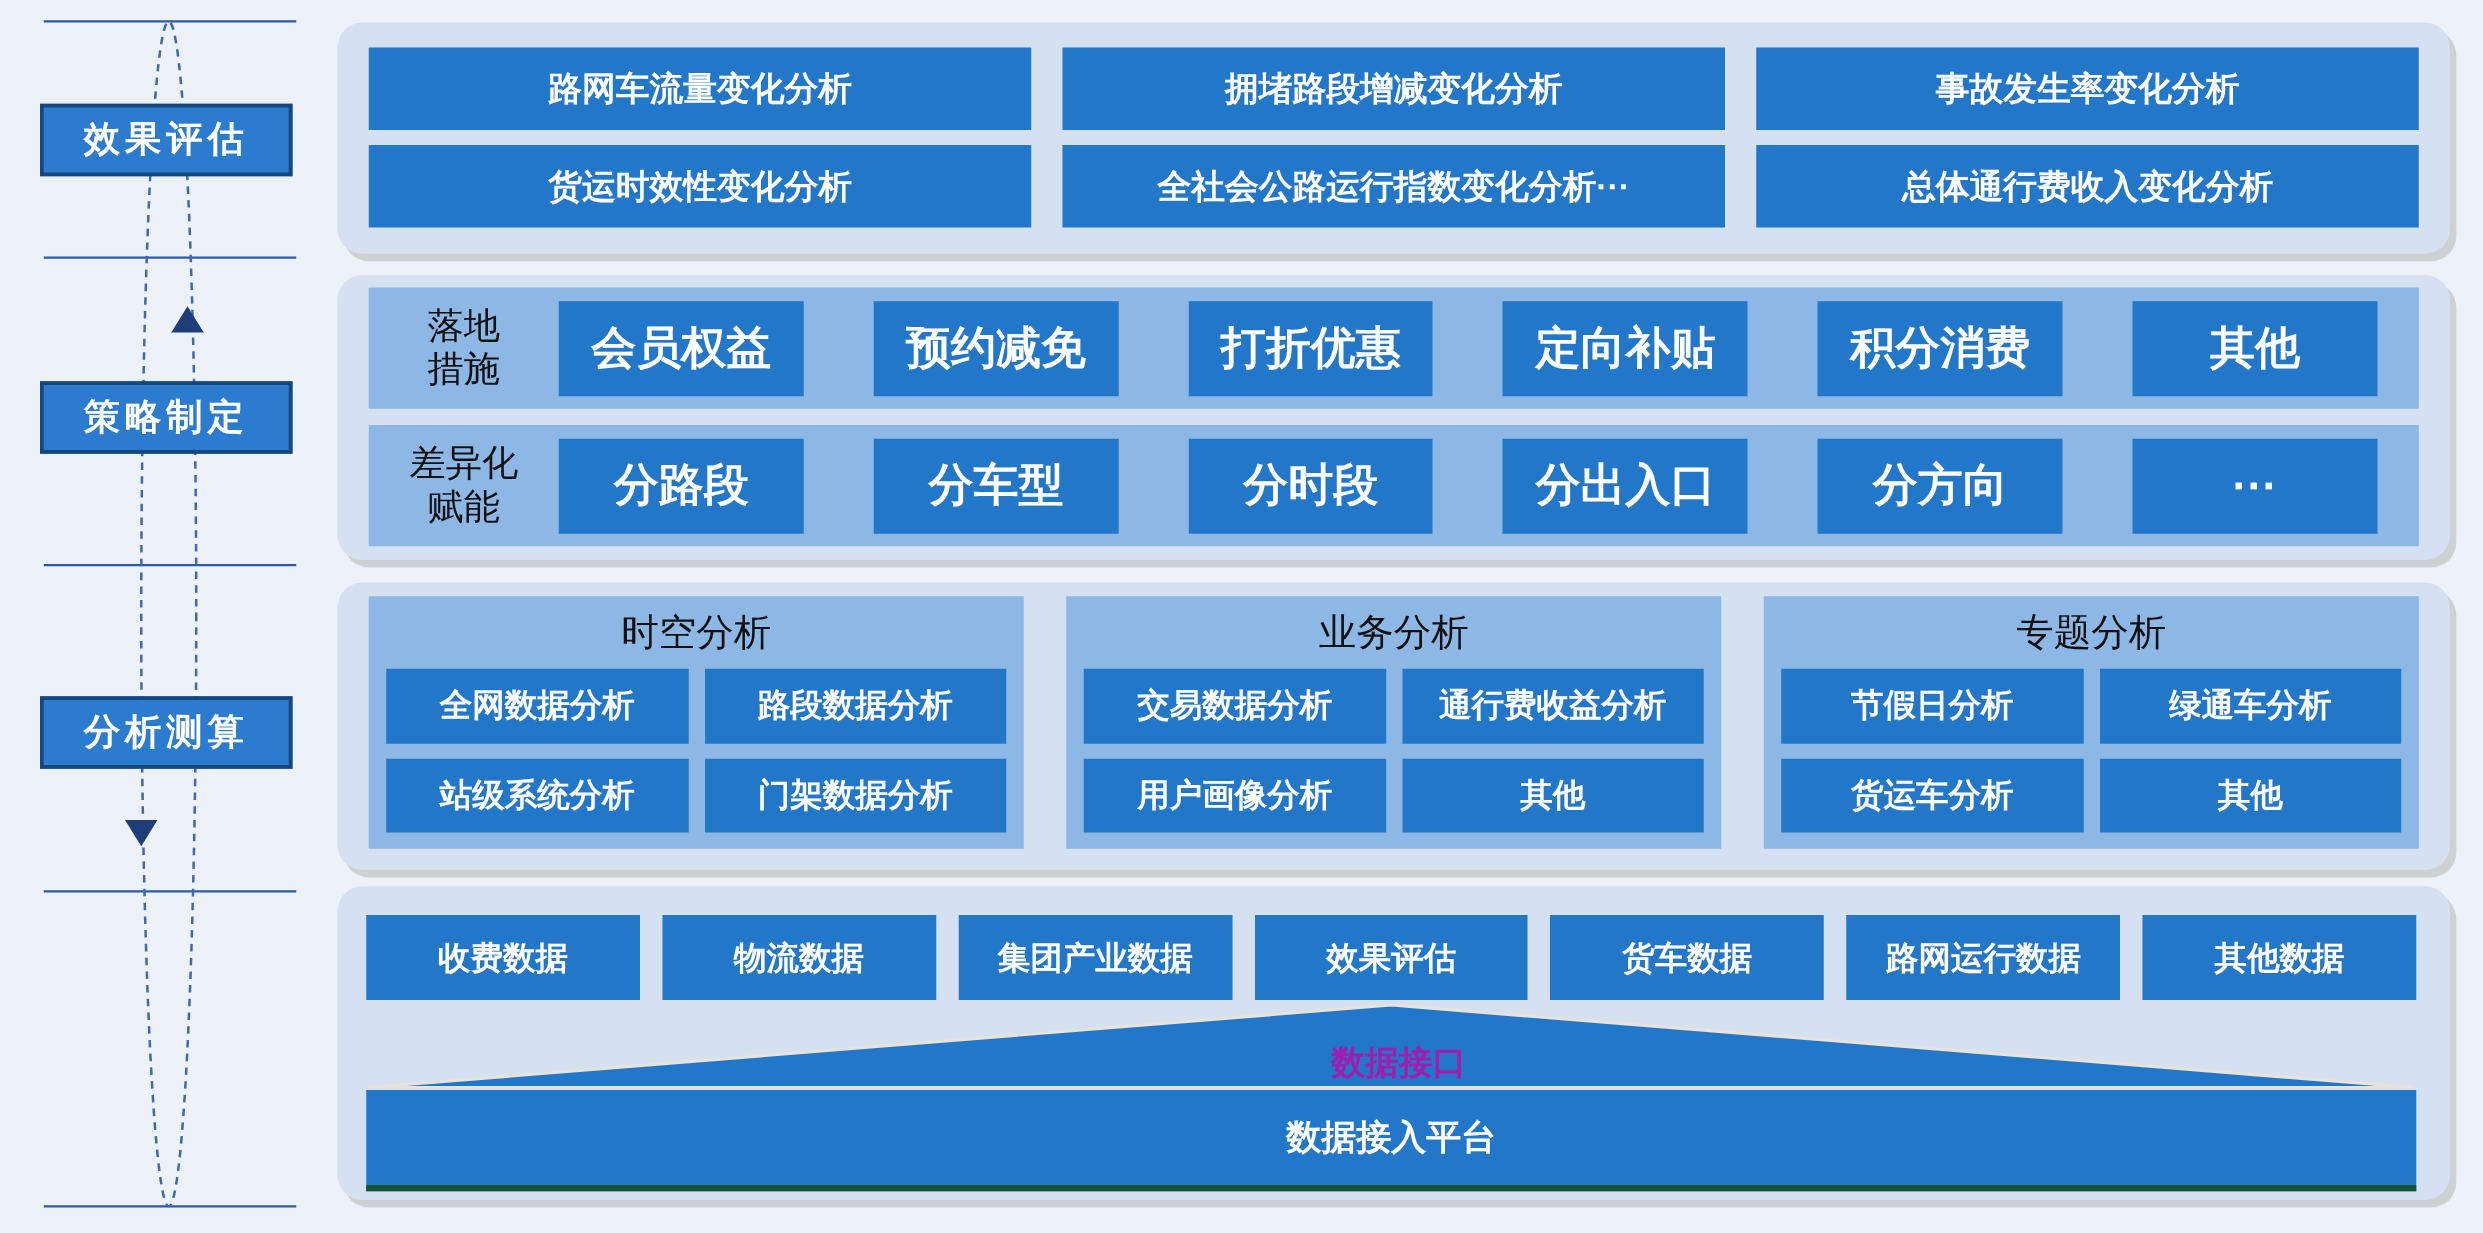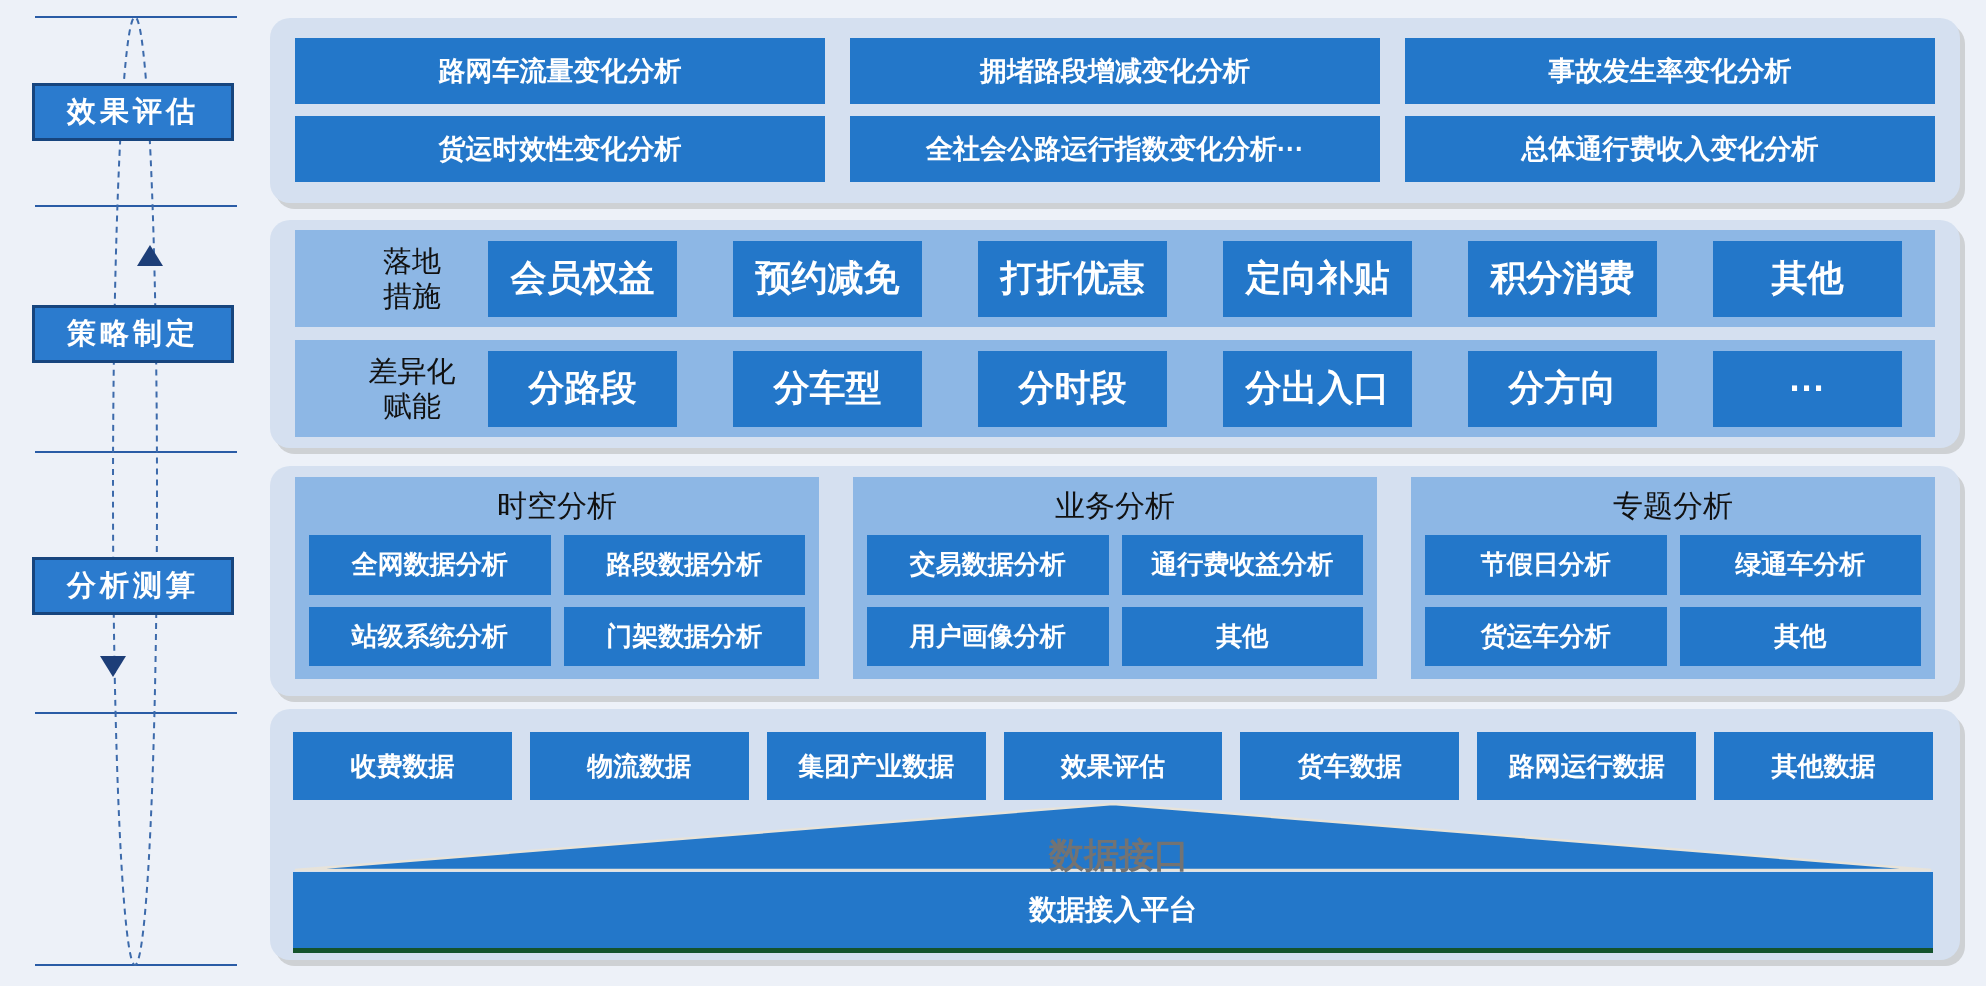--- a/index.html
+++ b/index.html
@@ -30,42 +30,42 @@
   
   #panel-eval{top:18px;height:185px;padding:20px 25px 0 25px;}
   .eval-row{display:grid;grid-template-columns:1fr 1fr 1fr;gap:25px;margin-bottom:12px;}
   .eval-row .bbox{height:66px;font-size:27px;}
   
   #panel-strat{top:220px;height:228px;padding:10px 25px 0 25px;}
   .strat-row{
     background:#8db7e5;height:97px;display:flex;align-items:center;margin-bottom:13px;
   }
   .strat-label{
-    flex:0 0 152px;color:#111;font-size:29px;line-height:1.18;text-align:center;padding-left:41px;
+    flex:0 0 152px;color:#111;font-size:29px;line-height:1.18;text-align:center;
   }
   .strat-items{flex:1;display:flex;gap:56px;padding-right:33px;align-items:center;}
   .strat-items .bbox{flex:1;height:76px;font-size:36px;}
   
   #panel-ana{top:466px;height:230px;padding:11px 25px 0 25px;}
   .ana-grid{display:grid;grid-template-columns:1fr 1fr 1fr;gap:34px;}
   .ana-group{background:#8db7e5;height:202px;box-sizing:border-box;padding:0 14px 13px 14px;
     display:flex;flex-direction:column;}
   .ana-title{height:58px;display:flex;align-items:center;justify-content:center;
     color:#111;font-size:30px;}
   .ana-items{display:grid;grid-template-columns:1fr 1fr;gap:12px 13px;flex:1;}
   .ana-items .bbox{font-size:26px;}
   
   #panel-data{top:709px;height:251px;padding:23px 27px 0 23px;}
   .src-row{display:grid;grid-template-columns:repeat(7,1fr);gap:18px;}
   .src-row .bbox{height:68px;font-size:26px;}
   .tri-wrap{position:relative;height:70px;margin-top:2px;}
   .tri-wrap svg{display:block;}
   .tri-label{
     position:absolute;left:12px;right:0;top:30px;text-align:center;
-    color:#737373;font-size:35px;font-weight:bold;
+    color:#a21caf;font-size:27px;font-weight:bold;
   }
   .platform-bar{
     height:81px;background:#2377c9;border-bottom:5px solid #14532d;box-sizing:border-box;
     display:flex;align-items:center;justify-content:center;
     color:#fff;font-size:28px;font-weight:bold;
   }
 </style>
 </head>
 <body>
 

